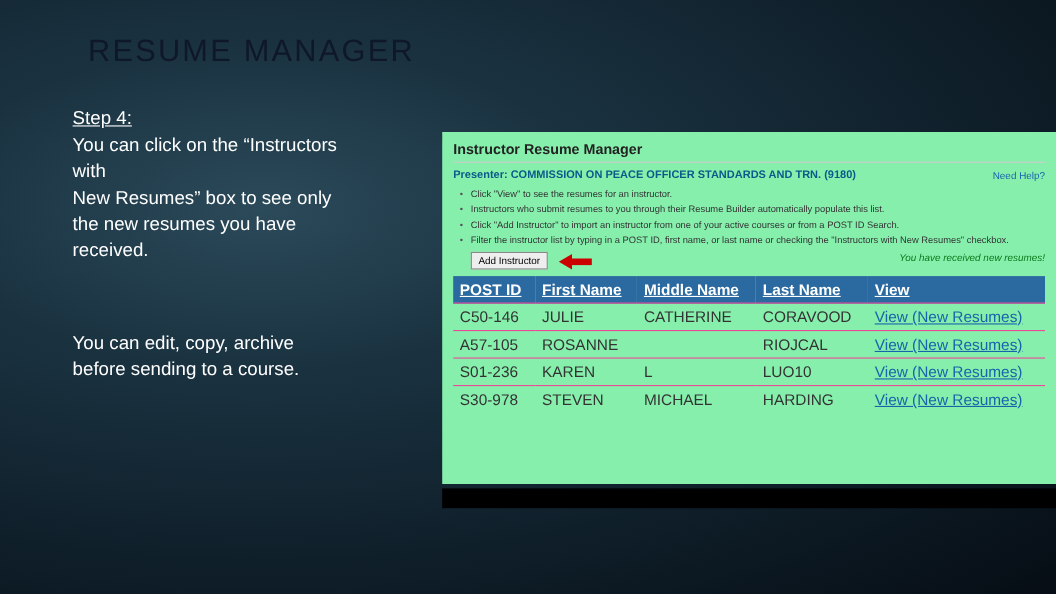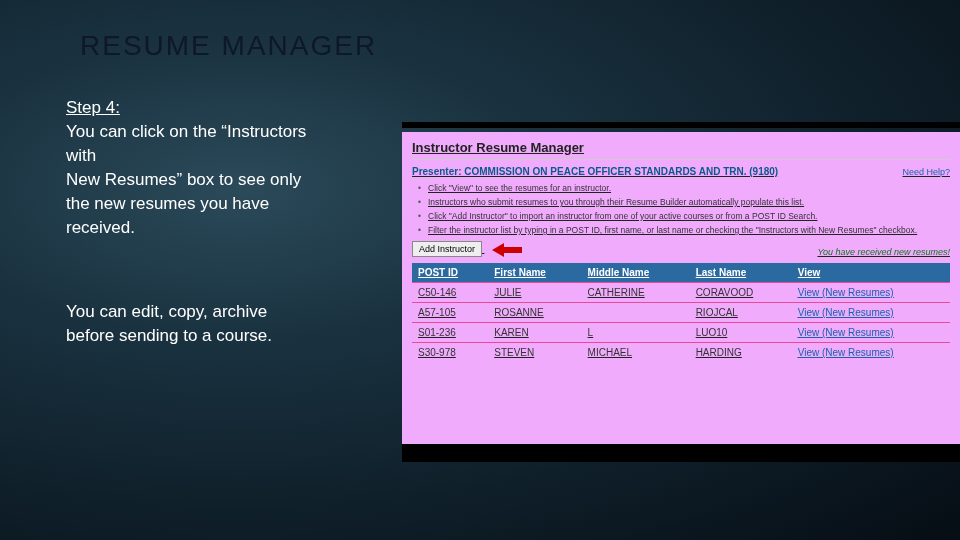--- a/index.html
+++ b/index.html
@@ -14,37 +14,36 @@
     position: absolute; left: 80px; top: 30px;
     color: #0f172a; font-size: 28px; letter-spacing: 2px;
   }
   .left-col {
     position: absolute; left: 66px; top: 96px; width: 250px;
     color: #fff; font-size: 17px; line-height: 24px;
   }
   .left-col .step { text-decoration: underline; }
   .left-col .gap { height: 60px; }
   .panel {
-    position: absolute; left: 402px; top: 132px;
+    position: absolute; left: 402px; top: 120px;
     width: 558px; height: 320px;
-    background: #f0abfc; color: #222;
+    background: #86efac; color: #222;
     font-size: 8.5px;
     padding: 8px 0 0 0;
-    text-decoration: underline;
   }
   .panel-inner { padding: 0 10px; }
   .p-title { font-weight: bold; font-size: 13px; margin-bottom: 4px; }
   .hr { border-top: 1px solid #ccc; margin: 2px 0 6px 0; }
   .presenter-row { display:flex; justify-content:space-between; align-items:center; margin-bottom:6px;}
   .presenter { color: #0a5a8a; font-weight:bold; font-size:10px; }
   .helplink { color:#1864ab; font-size:9px; }
   .bullets { margin: 4px 0 6px 10px; }
   .bullets div { margin-bottom: 4px; color:#333; font-size:8.5px; position:relative; padding-left:6px;}
   .bullets div::before { content:"•"; position:absolute; left:-4px; color:#555;}
-  .row-add { display:flex; align-items:flex-end; justify-content:space-between; margin:6px 0 4px 0;}
+  .row-add { display:flex; align-items:flex-start; justify-content:space-between; margin:6px 0 4px 16px;}
   .btn-add {
     border:1px solid #888; background:#eee; padding:2px 6px; font-size:9px; cursor:pointer;
   }
   .red-arrow {
     width:30px; height:10px; position:relative; display:inline-block; margin-left:8px; vertical-align:middle;
   }
   .red-arrow::before{
     content:""; position:absolute; left:12px; top:2px; width:18px; height:6px; background:#c00;
   }
   .red-arrow::after{
@@ -61,21 +60,21 @@
     position:absolute; right:-14px; top:0;
     width:14px; height:14px;
   }
   .arrow-right::before{
     content:""; position:absolute; left:0; top:4px; width:8px; height:6px; background:#c00;
   }
   .arrow-right::after{
     content:""; position:absolute; left:8px; top:0;
     border-top:7px solid transparent; border-bottom:7px solid transparent; border-left:8px solid #c00;
   }
-  table.tbl { width:100%; border-collapse:collapse; margin-top:6px; font-size:10px;}
+  table.tbl { width:100%; border-collapse:collapse; margin-top:6px; font-size:14px;}
   table.tbl th {
     background:#2b6aa0; color:#fff; text-align:left; padding:4px 6px; font-weight:bold;
     text-decoration:underline;
   }
   table.tbl td { padding:4px 6px; color:#333; }
   table.tbl tr.data td { border-top:1px solid #ec4899; }
   .viewlink { color:#1864ab; text-decoration:underline; cursor:pointer;}
   .blacktop { position:absolute; left:402px; top:122px; width:558px; height:6px; background:#000; }
   .blackbot { position:absolute; left:402px; top:444px; width:558px; height:18px; background:#000; }
 </style>

